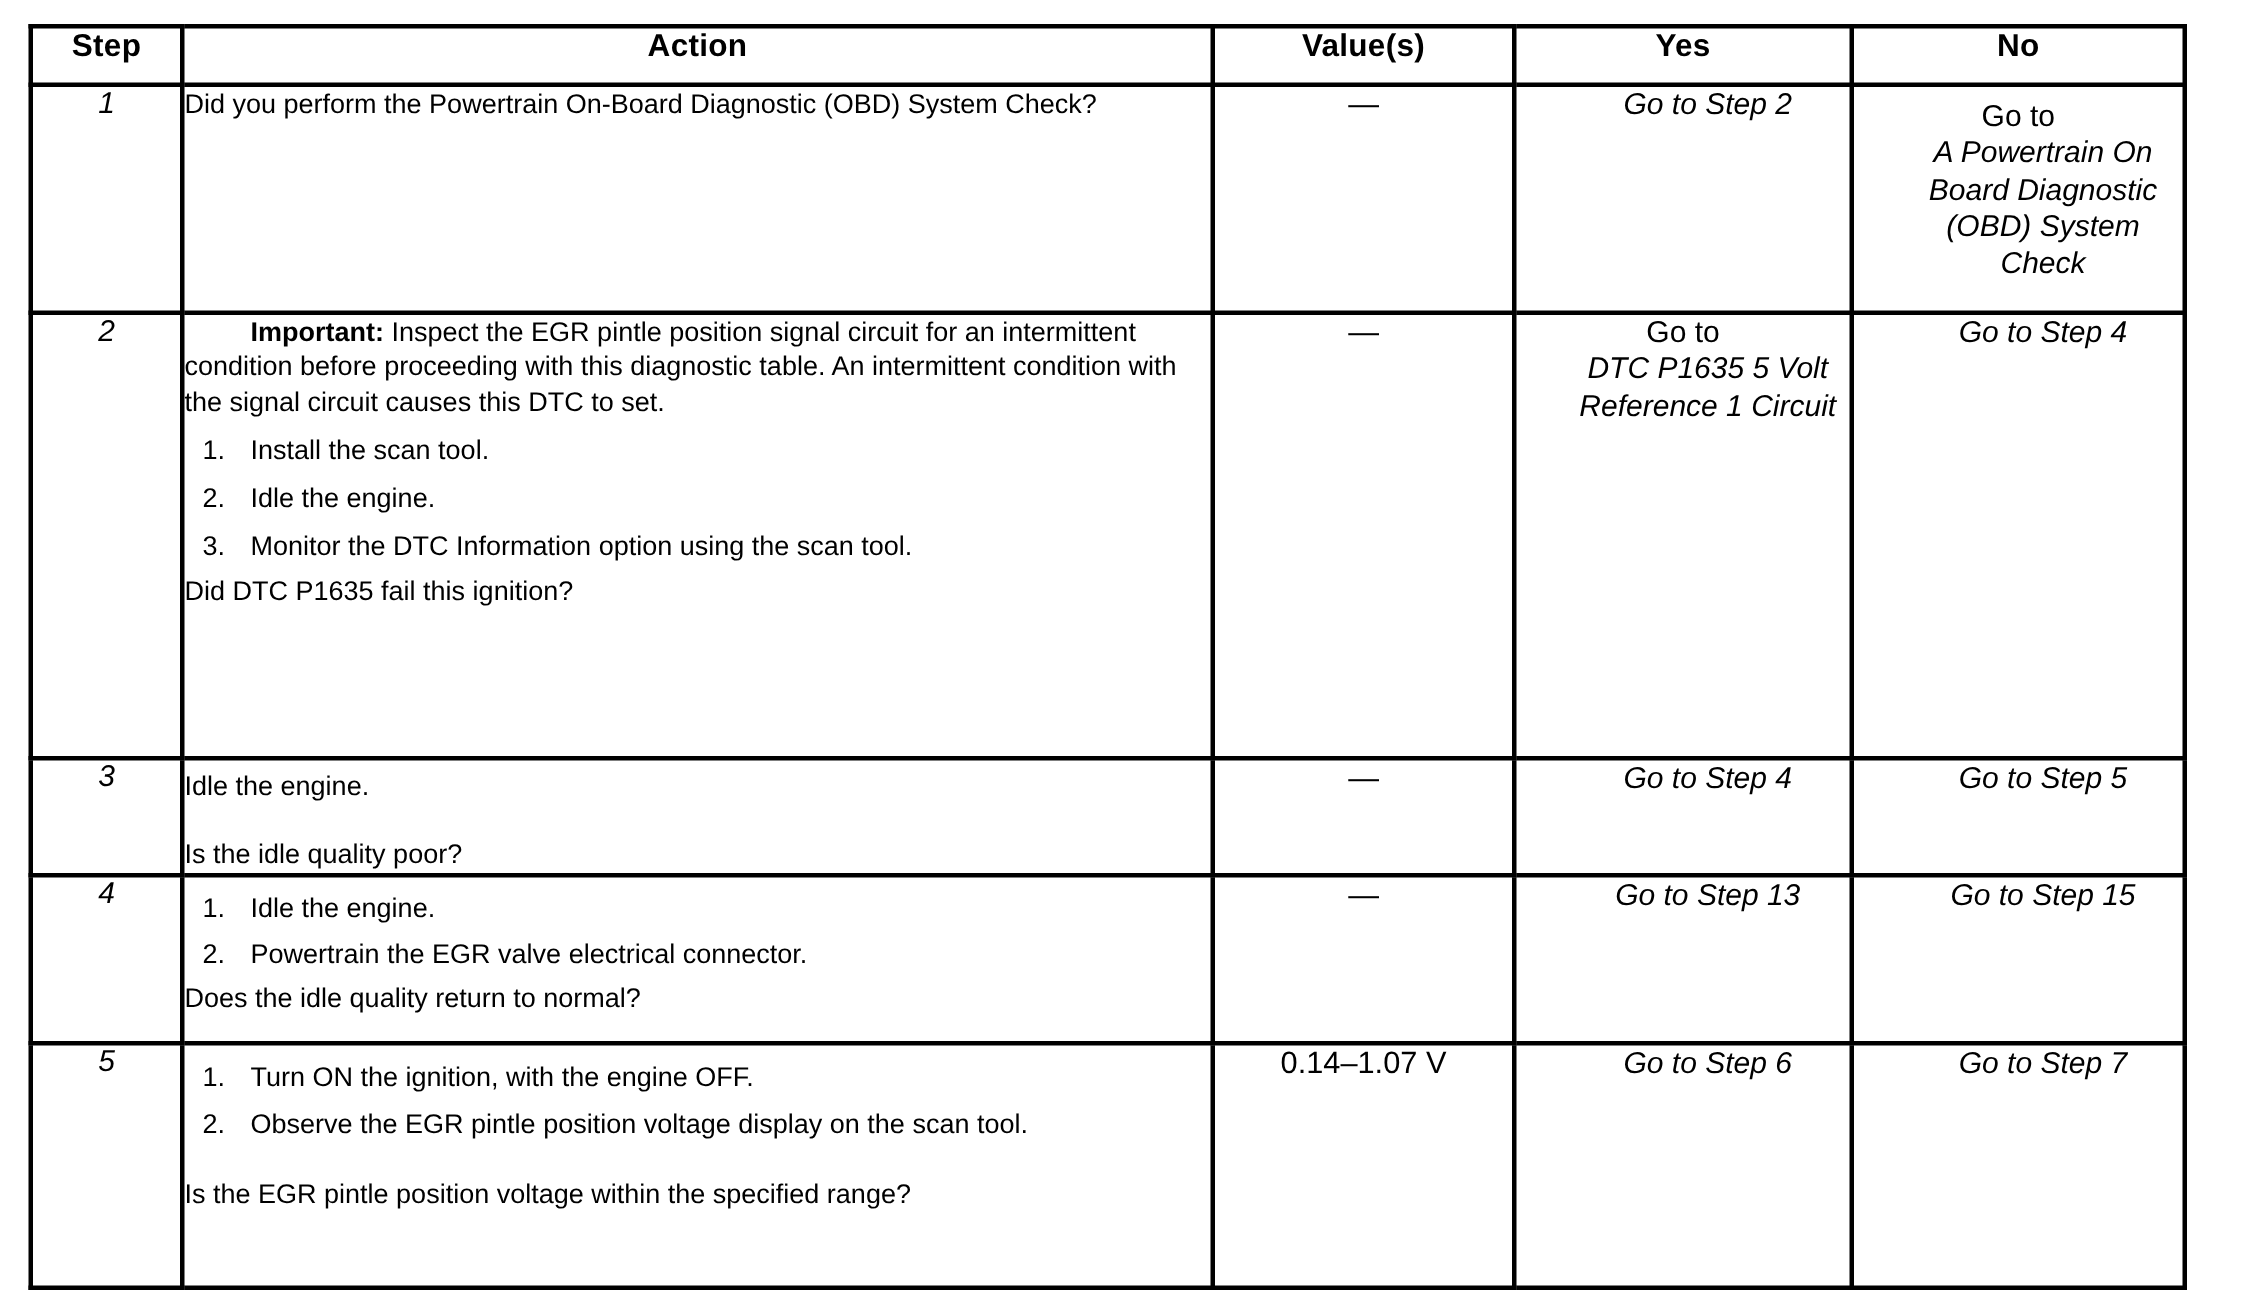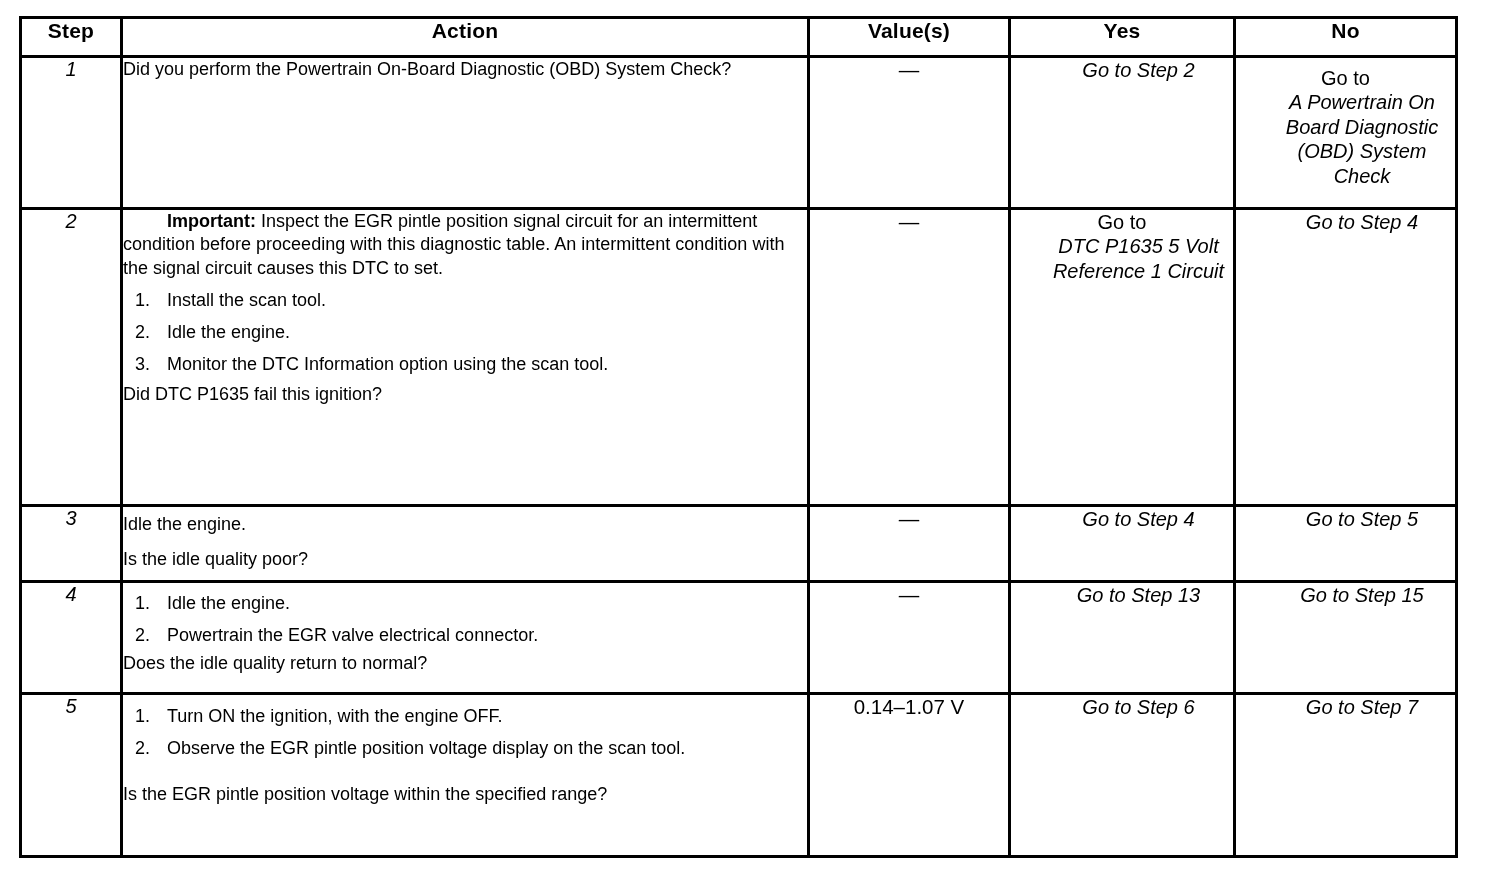--- a/index.html
+++ b/index.html
@@ -186,21 +186,21 @@
         </td>
         <td class="branch-cell">
           <span class="goto-line ital">Go to Step 4</span>
         </td>
       </tr>
 
       <tr style="height:76px;">
         <td class="step-cell">3</td>
         <td class="action-cell" style="padding-top:6px;">
           <div class="para">Idle the engine.</div>
-          <div class="para" style="margin-top:12px;">Is the idle quality poor?</div>
+          <div class="para" style="margin-top:22px;">Is the idle quality poor?</div>
         </td>
         <td class="value-cell">
           <span class="dash">—</span>
         </td>
         <td class="branch-cell">
           <span class="goto-line ital">Go to Step 4</span>
         </td>
         <td class="branch-cell">
           <span class="goto-line ital">Go to Step 5</span>
         </td>

